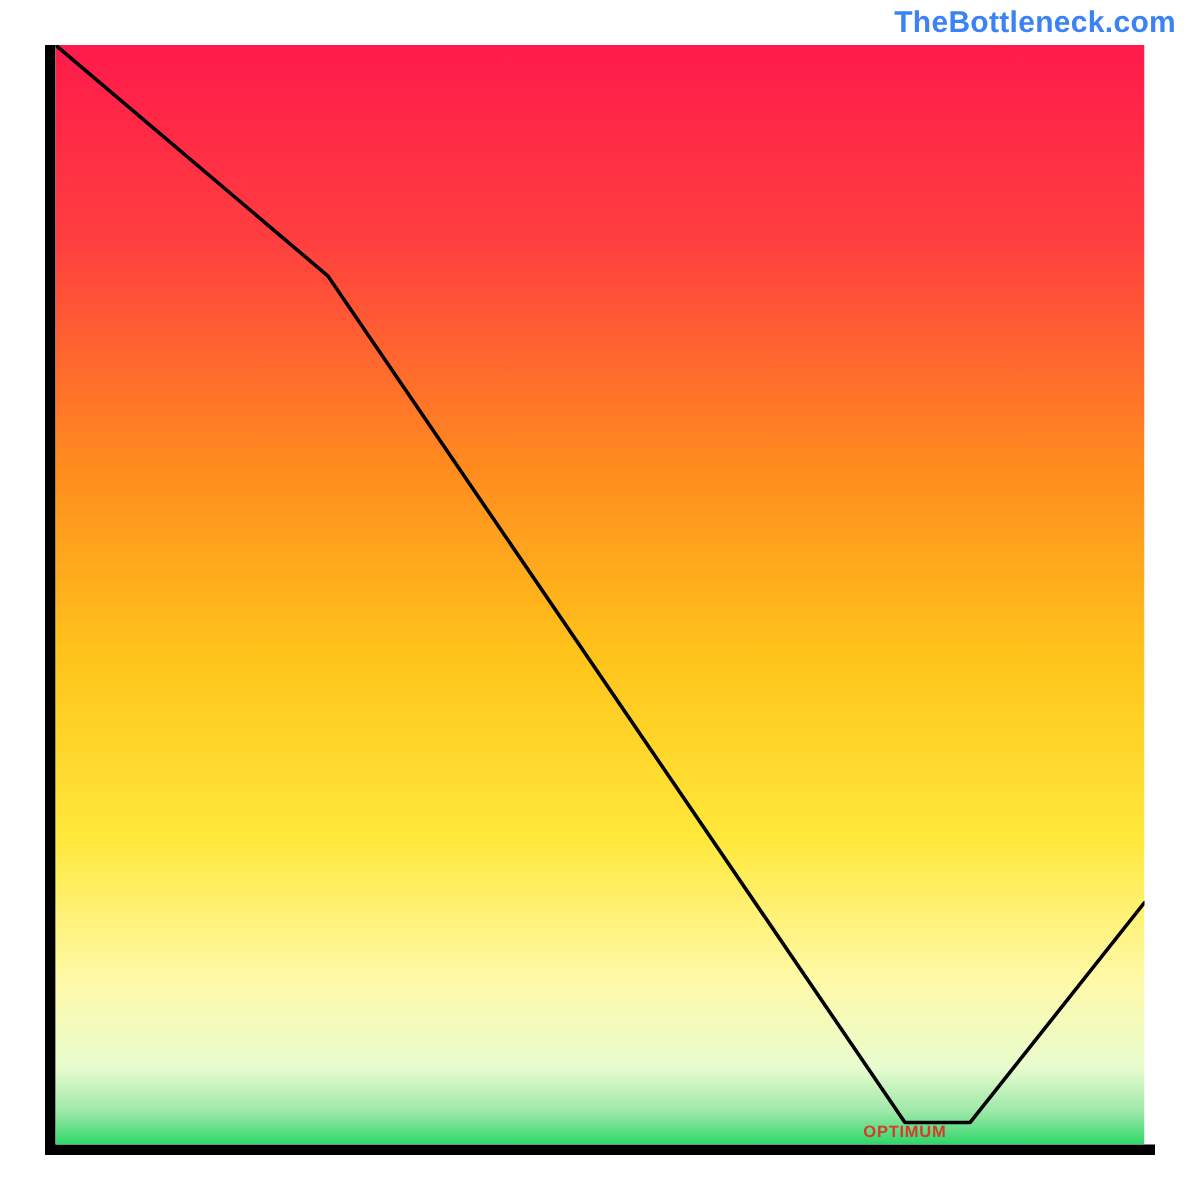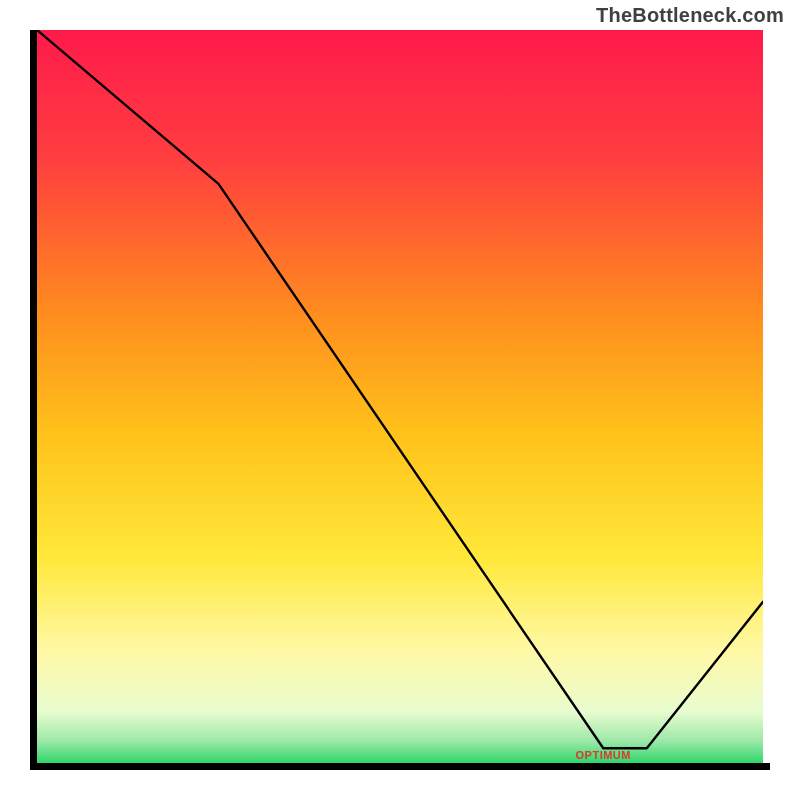--- a/index.html
+++ b/index.html
@@ -10,21 +10,21 @@
     background: #ffffff;
     font-family: Arial, Helvetica, sans-serif;
     position: relative;
   }
   .watermark {
     position: absolute;
     top: 4px;
     right: 16px;
     font-size: 20px;
     font-weight: 600;
-    color: #404040;
+    color: #3b82f6;
     letter-spacing: 0.2px;
   }
   .chart-frame {
     position: absolute;
     top: 30px;
     left: 30px;
     width: 740px;
     height: 740px;
     box-sizing: border-box;
     border: 7px solid #000;

